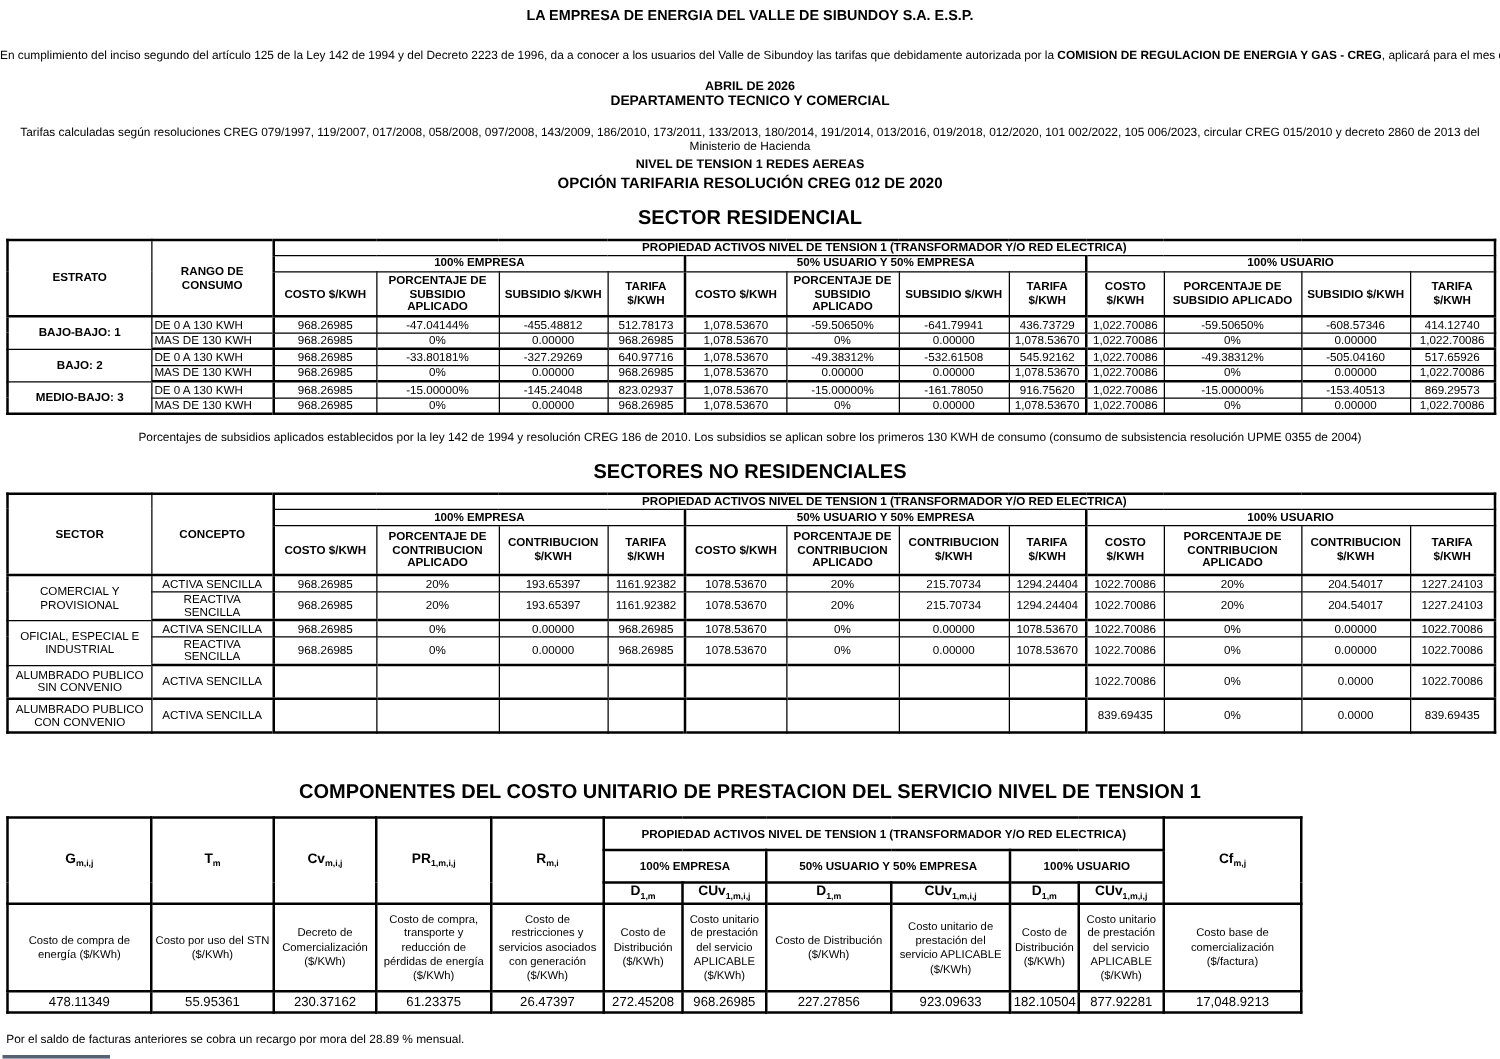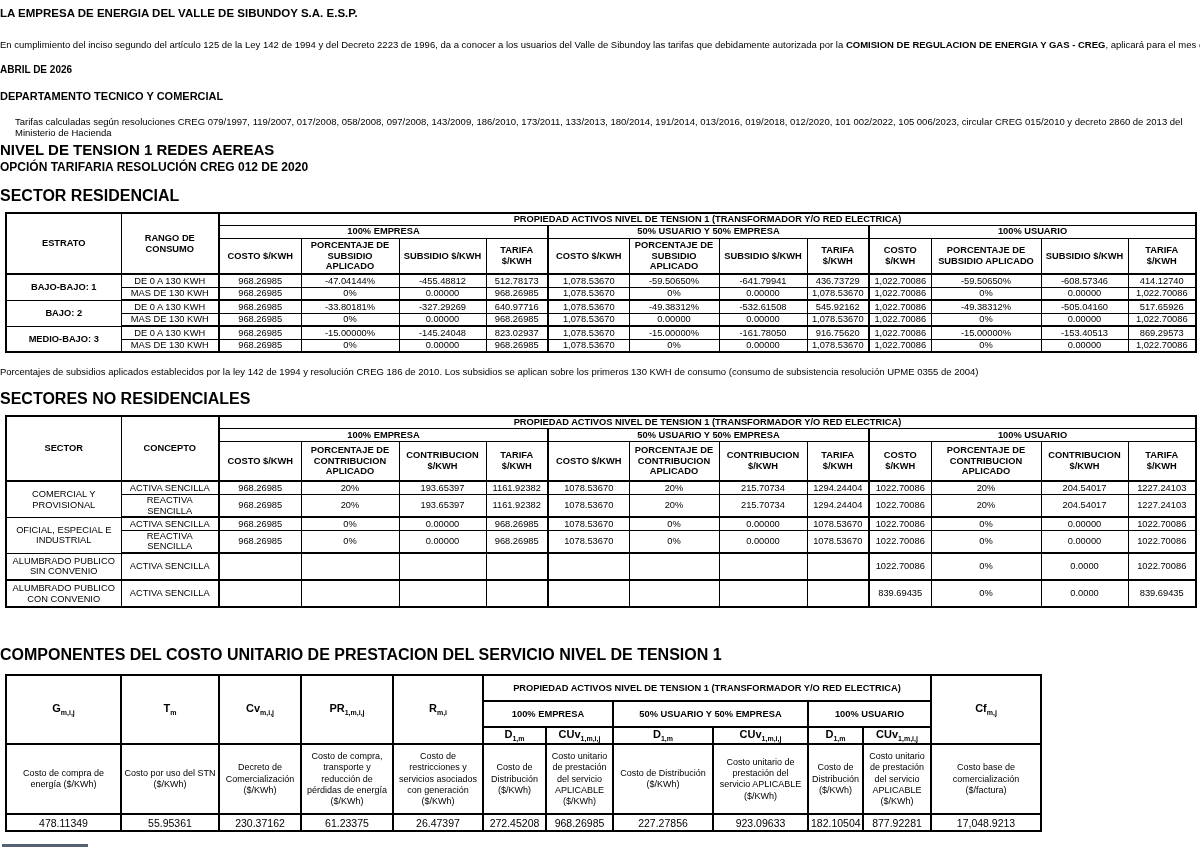--- a/index.html
+++ b/index.html
@@ -1,43 +1,43 @@
 <!DOCTYPE html>
 <html><head>
 <meta charset="utf-8">
 <style>
   *{box-sizing:border-box;margin:0;padding:0}
   html,body{width:1200px;height:847px;overflow:hidden}
   body{font-family:"Liberation Sans",sans-serif;background:#fff;color:#000;position:relative}
-  .center{text-align:left}
+  .center{text-align:center}
   .doc-title{font-size:11.5px;font-weight:bold;padding-top:7px}
   .intro{font-size:9.5px;margin-top:20px;white-space:nowrap}
   .b{font-weight:bold}
   .month{font-size:10px;font-weight:bold;margin-top:14px}
-  .dept{font-size:11px;font-weight:bold;margin-top:15px}
+  .dept{font-size:11px;font-weight:bold;}
   .resol{font-size:9.5px;margin-top:14px;width:1170px;margin-left:auto;margin-right:auto}
-  .nivel{font-size:15px;font-weight:bold;margin-top:3px}
+  .nivel{font-size:10px;font-weight:bold;margin-top:3px}
   .opcion{font-size:12px;font-weight:bold;margin-top:2px}
   .sect-title{font-size:16px;font-weight:bold;margin-top:13px}
   table{border-collapse:collapse;table-layout:fixed;margin-left:5px;margin-top:7px;border:2px solid #000}
   th,td{border:1px solid #000;font-size:9.3px;text-align:center;vertical-align:middle;padding:0 2px;overflow:hidden;line-height:1.15}
   th{font-weight:bold}
   thead{border-bottom:2px solid #000}
   .gl{border-left:2px solid #000}
   tr.sep>td{border-bottom:2px solid #000}
   .t1 thead tr:nth-child(1) th{height:12px}
   .t1 thead tr:nth-child(2) th{height:13px}
   .t1 thead tr:nth-child(3) th{height:36px}
   .t1 tbody td{height:13px}
   .t2 thead tr:nth-child(1) th{height:12px}
   .t2 thead tr:nth-child(2) th{height:13px}
   .t2 thead tr:nth-child(3) th{height:40px}
   .t2 tbody td{height:13px}
   .t2 tr.tall>td{height:27px}
-  .cell-left{text-align:center}
+  .cell-left{text-align:left}
   .note{font-size:9.5px;margin-top:13px}
   .t3{width:1035px}
   .t3 th,.t3 td{border-width:2px}
   .t3 thead tr:nth-child(1) th{height:26px}
   .t3 thead tr:nth-child(2) th{height:26px}
   .t3 thead tr:nth-child(3) th{height:17px}
   .t3 .desc td{height:70px;font-size:9px;line-height:1.25}
   .t3 .vals td{height:17px;font-size:10.5px}
   .t3 .vals td.right{text-align:center}
   .sym{font-size:11px}

